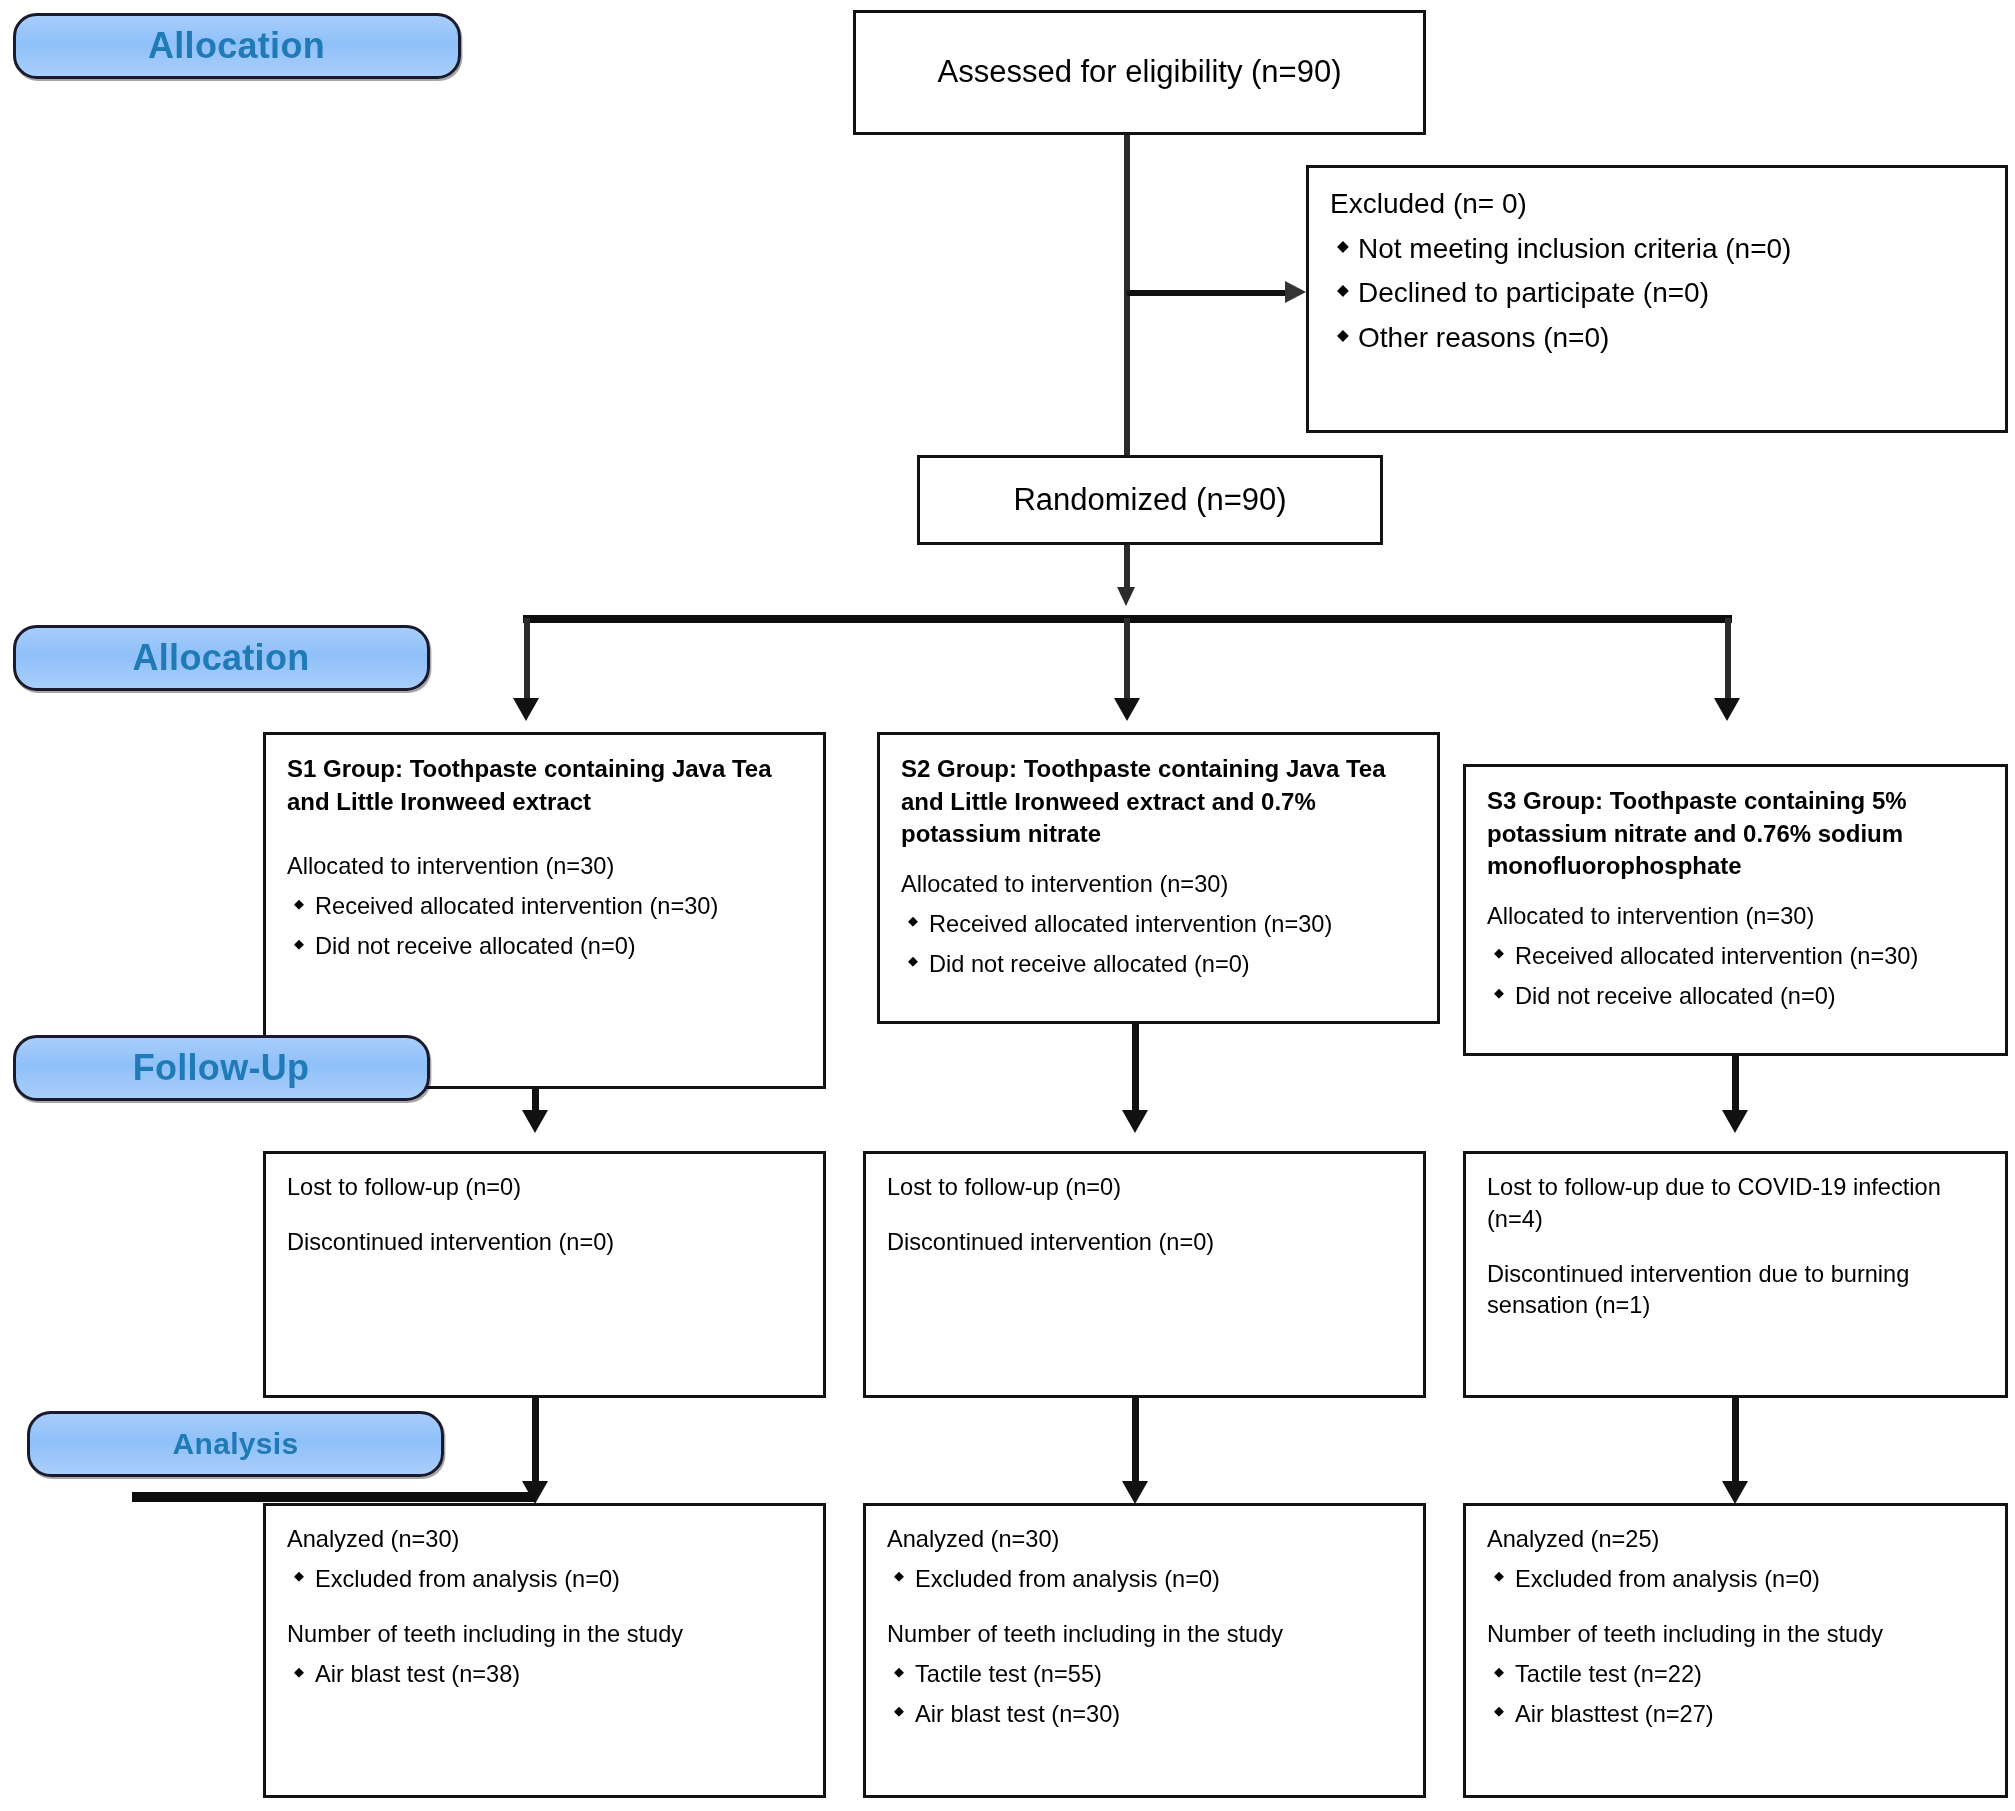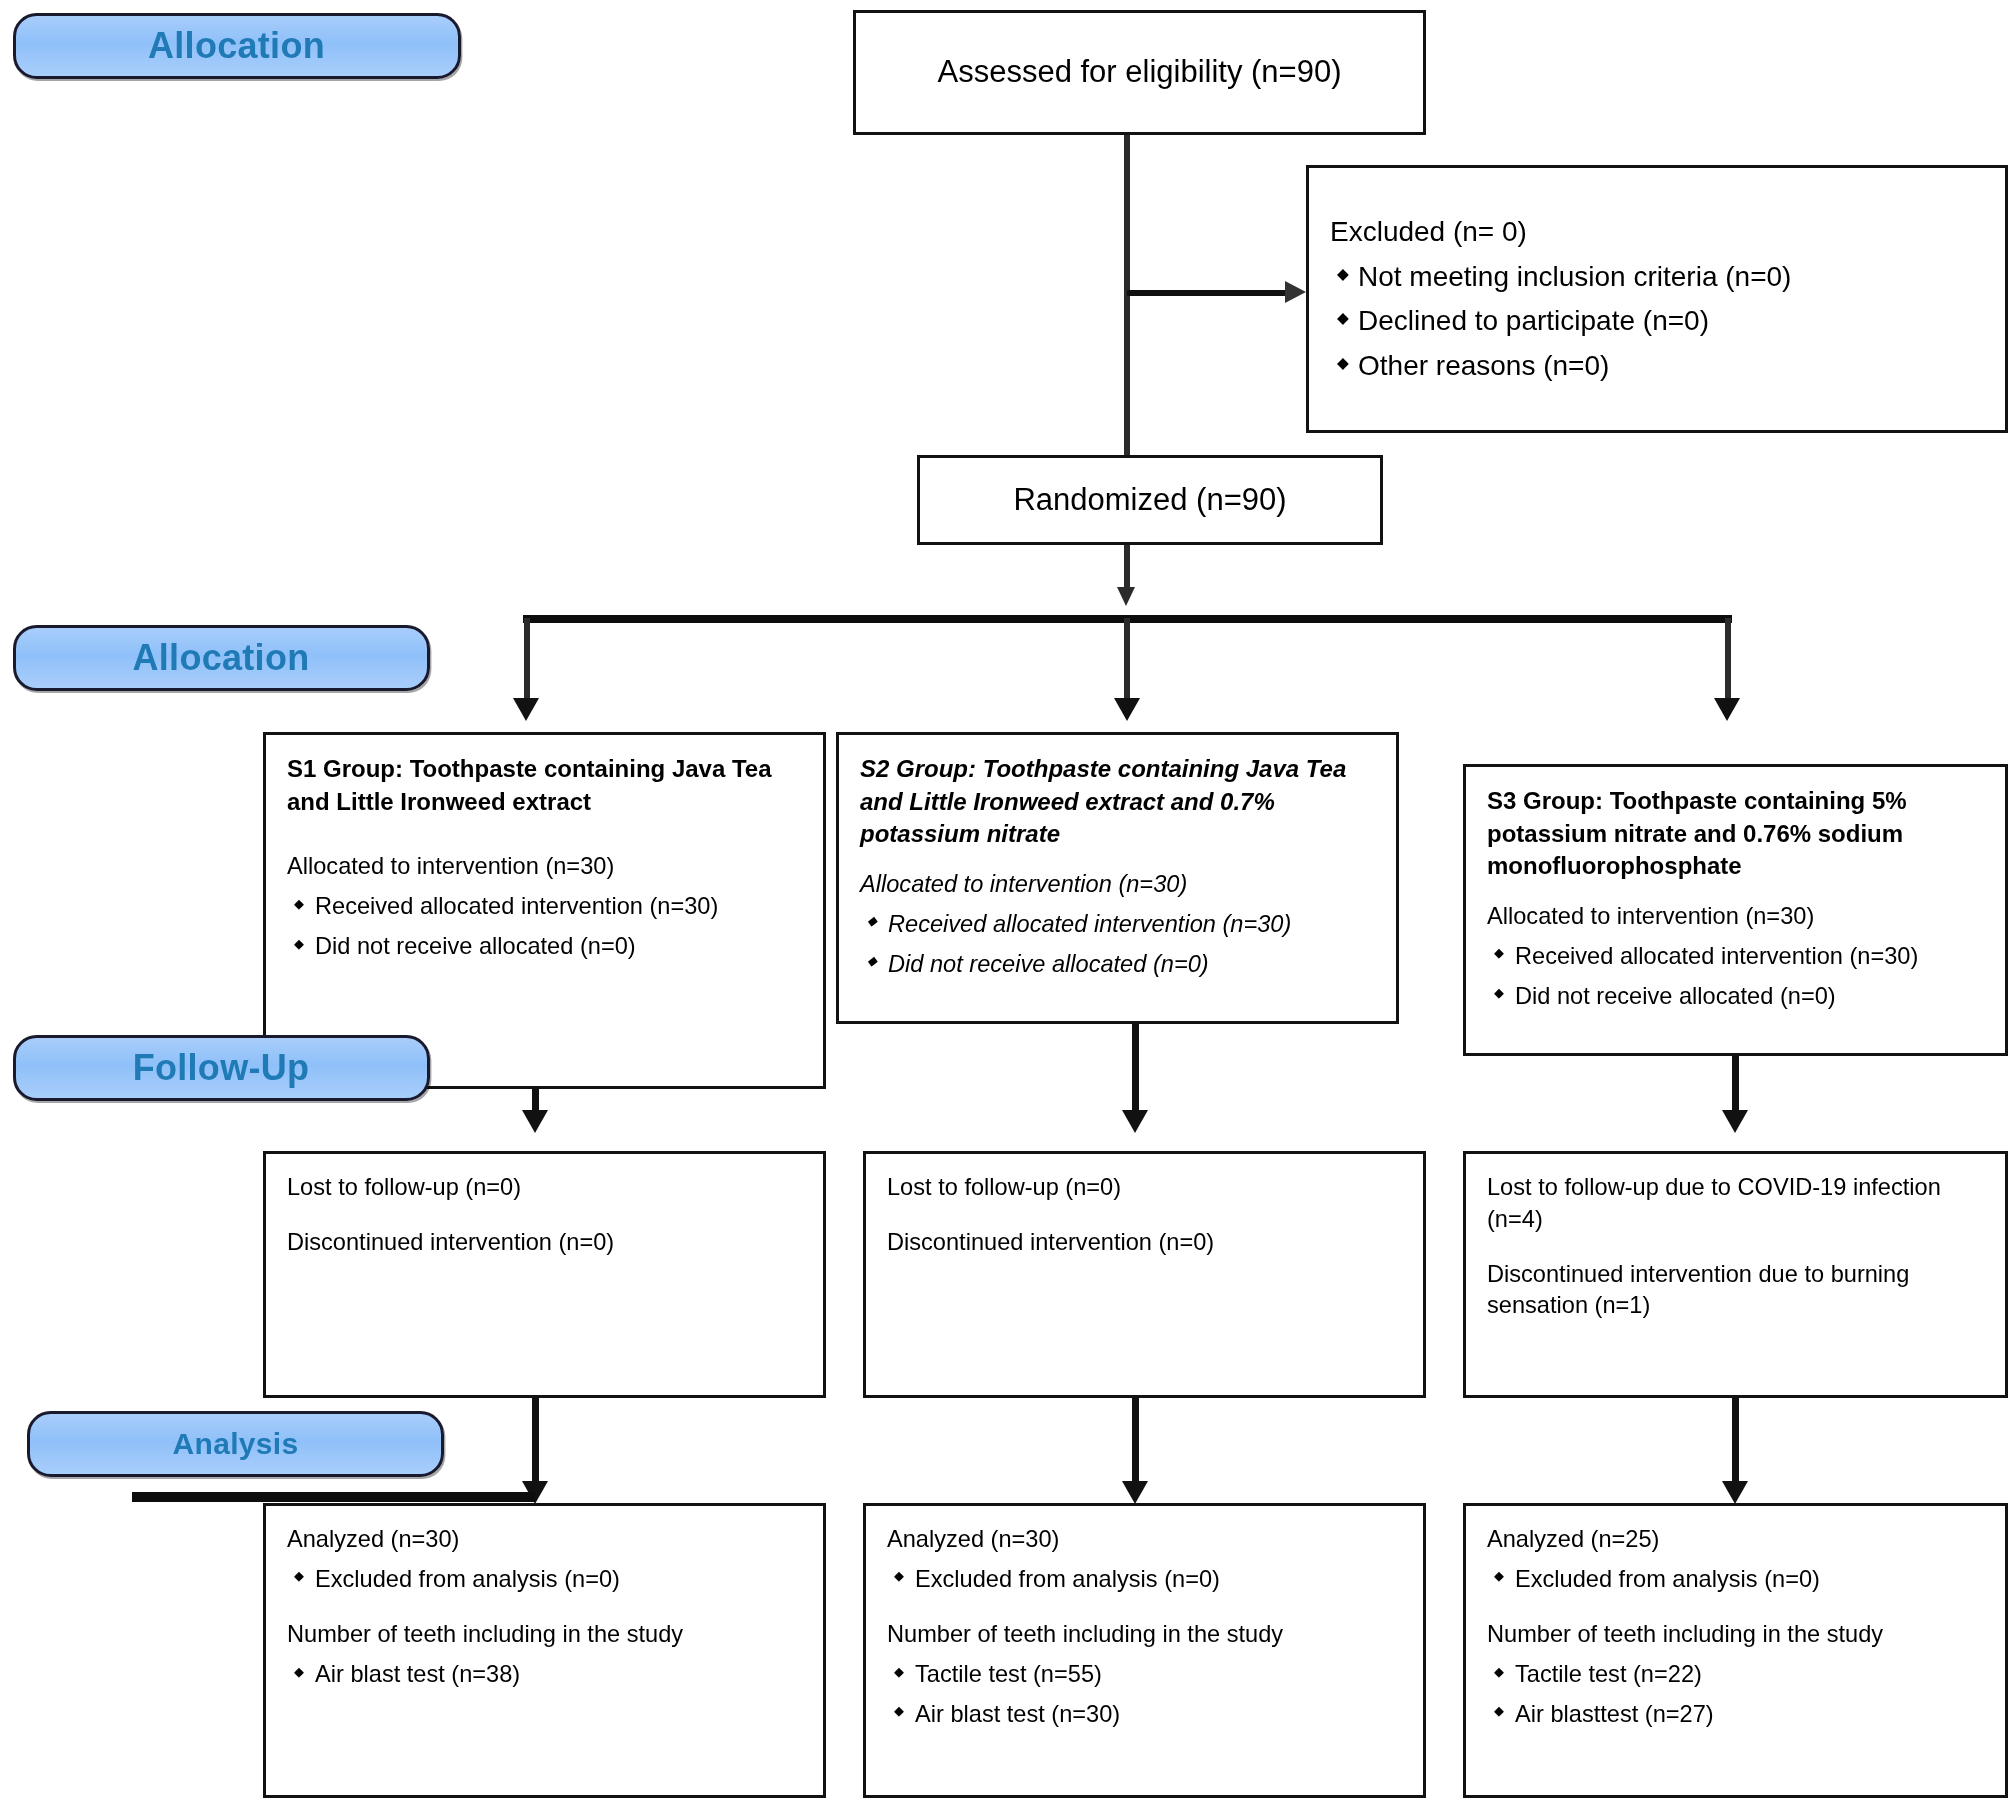--- a/index.html
+++ b/index.html
@@ -45,21 +45,21 @@
     padding:18px 18px 12.5px 21px;
   }
   .fbox.center-box .inner{
     display:flex;
     align-items:center;
     justify-content:center;
     height:100%;
     padding:0;
   }
   .t-big{ font-size:31px; line-height:1.28;text-align:right; }
-  .t-mid{ font-size:28px; line-height:1.30;margin-top:28px; }
+  .t-mid{ font-size:28px; line-height:1.30; }
   .t-sm { font-size:23.6px; line-height:1.34; }
   .t-hd { font-size:24px; line-height:1.36; font-weight:bold; }
 
   ul.bul{
     list-style:none;
     margin:4.2px 0 0 0;
     padding:0;
   }
   ul.bul li{
     position:relative;
@@ -174,21 +174,21 @@
       <div class="t-hd">S1 Group: Toothpaste containing Java Tea and Little Ironweed extract</div>
       <div class="gap-lg"></div>
       <div class="t-sm">Allocated to intervention (n=30)</div>
       <ul class="bul t-sm">
         <li>Received allocated intervention (n=30)</li>
         <li>Did not receive allocated (n=0)</li>
       </ul>
     </div>
   </div>
 
-  <div class="fbox" style="left:836px;top:732px;width:563px;height:292px;font-style:italic;">
+  <div class="fbox" style="left:877px;top:732px;width:563px;height:292px;">
     <div class="inner">
       <div class="t-hd">S2 Group: Toothpaste containing Java Tea and Little Ironweed extract and 0.7% potassium nitrate</div>
       <div class="gap-sm"></div>
       <div class="t-sm">Allocated to intervention (n=30)</div>
       <ul class="bul t-sm">
         <li>Received allocated intervention (n=30)</li>
         <li>Did not receive allocated (n=0)</li>
       </ul>
     </div>
   </div>

